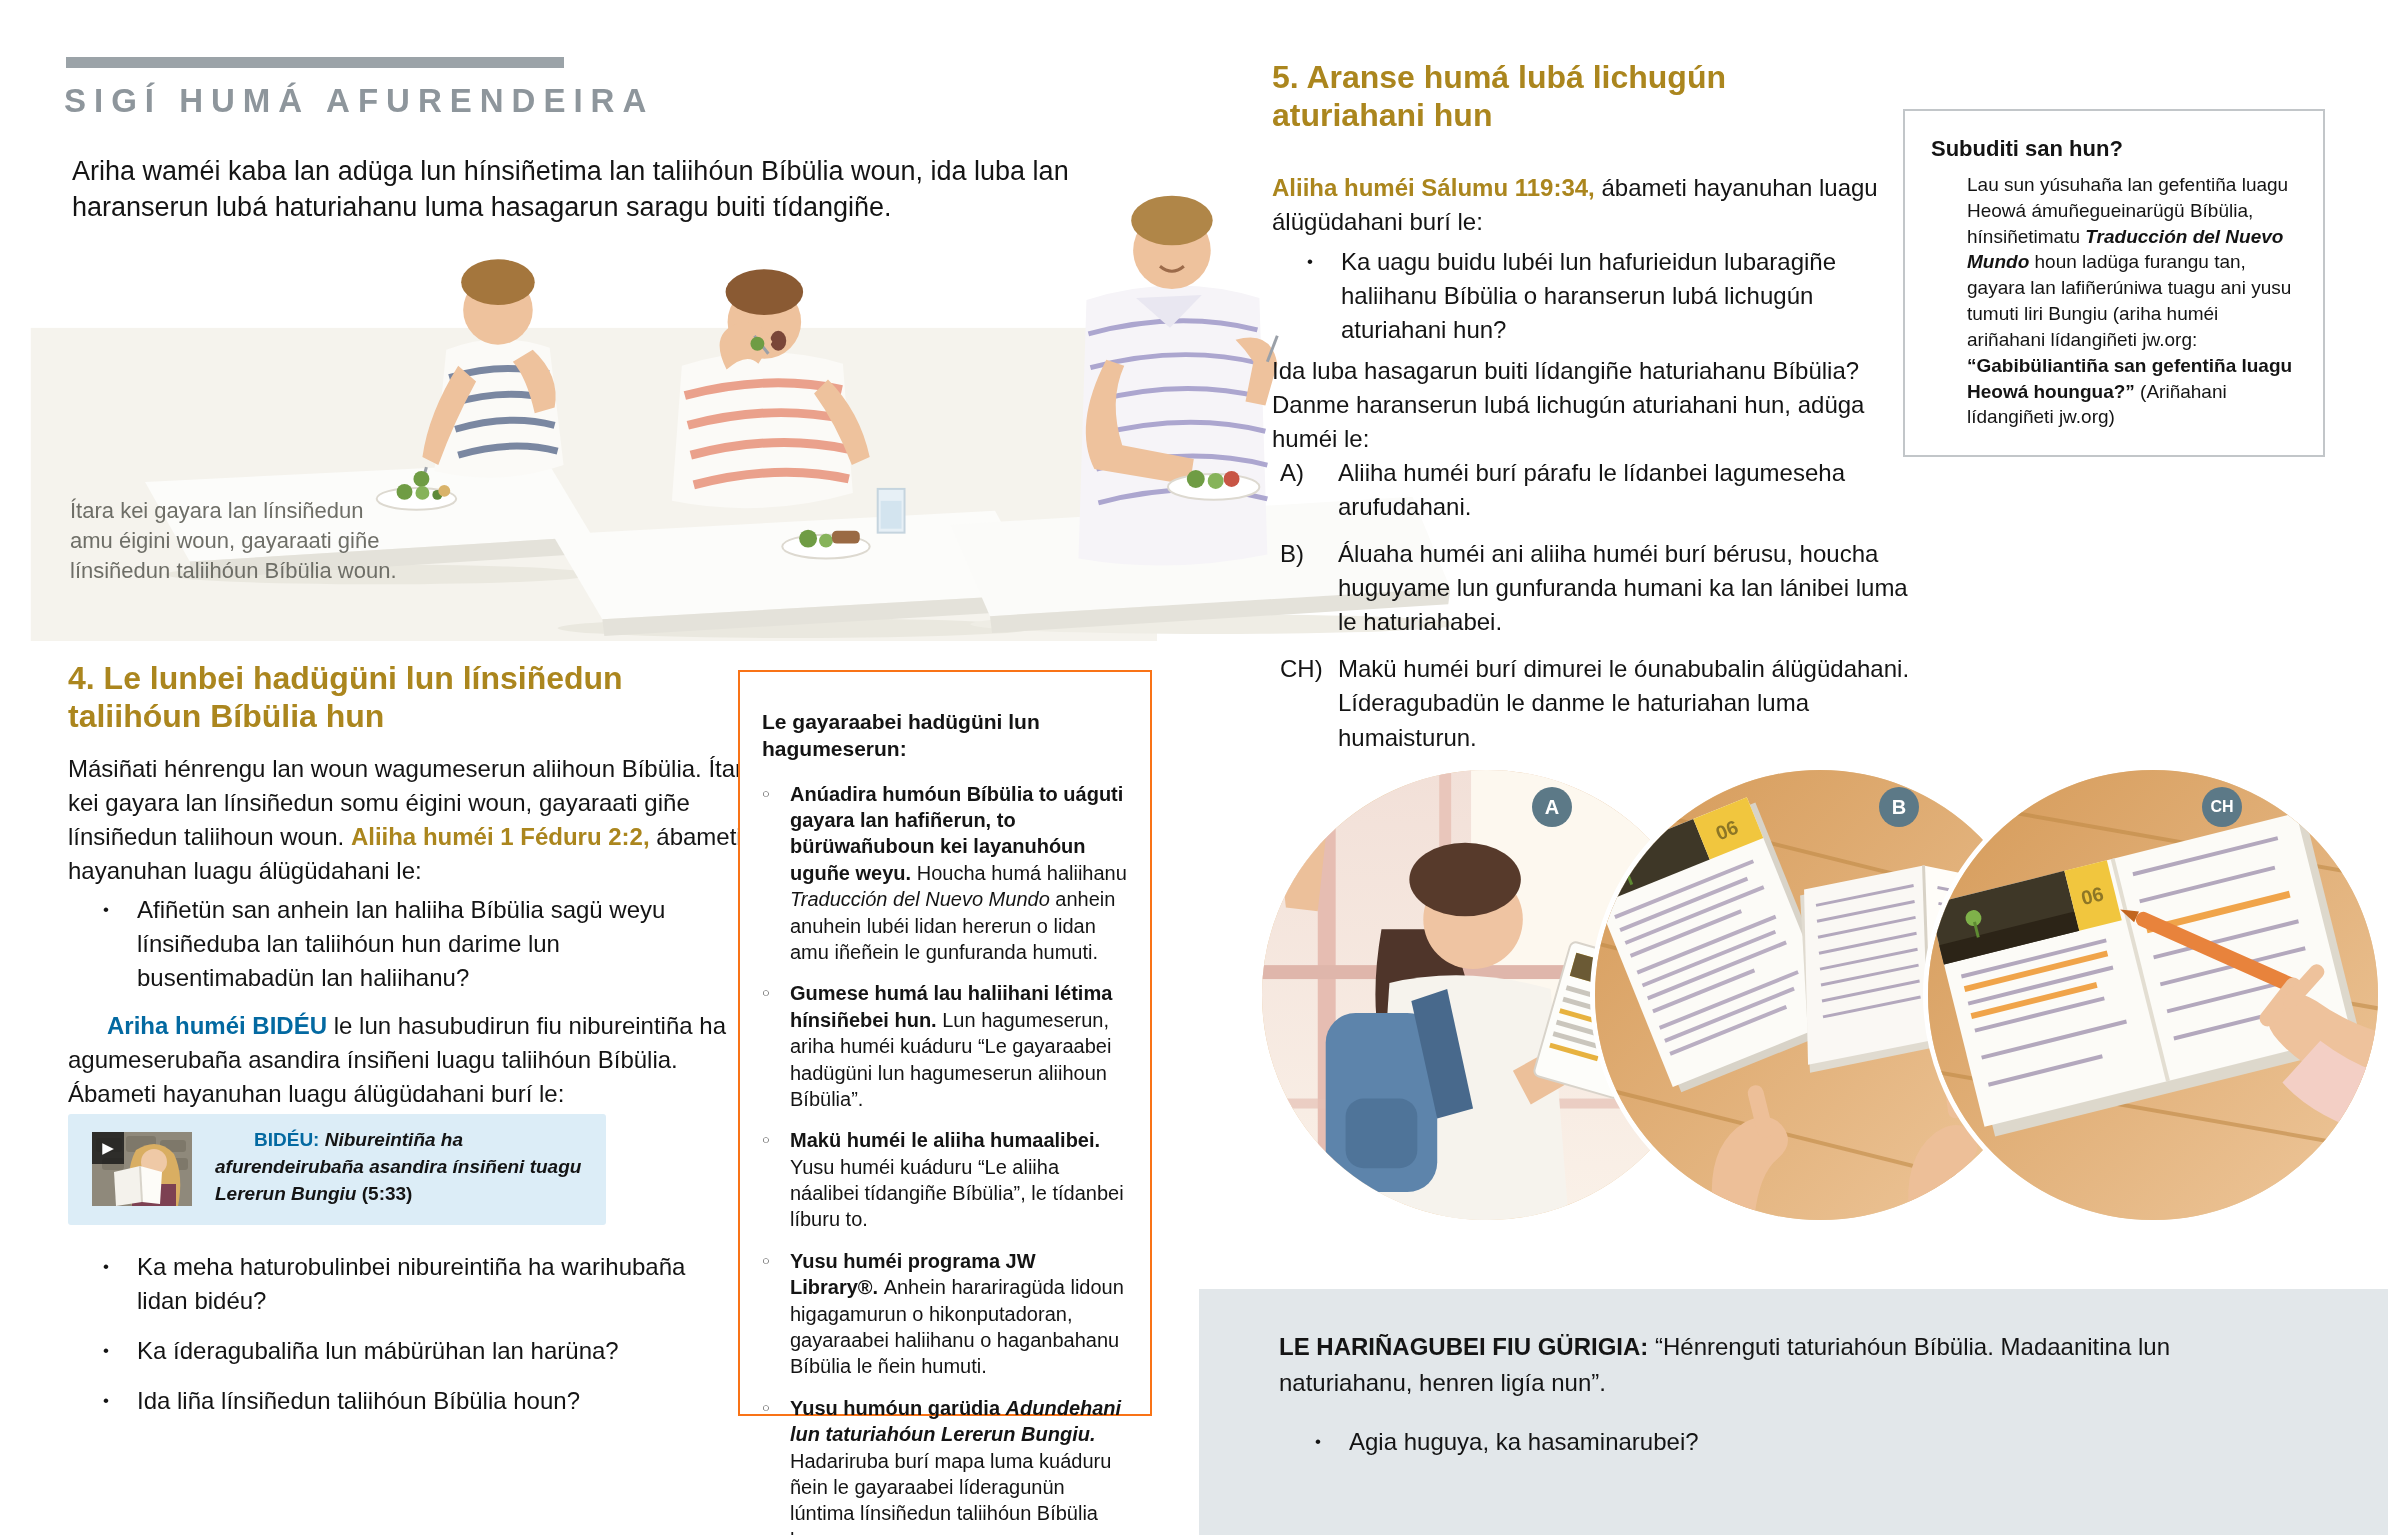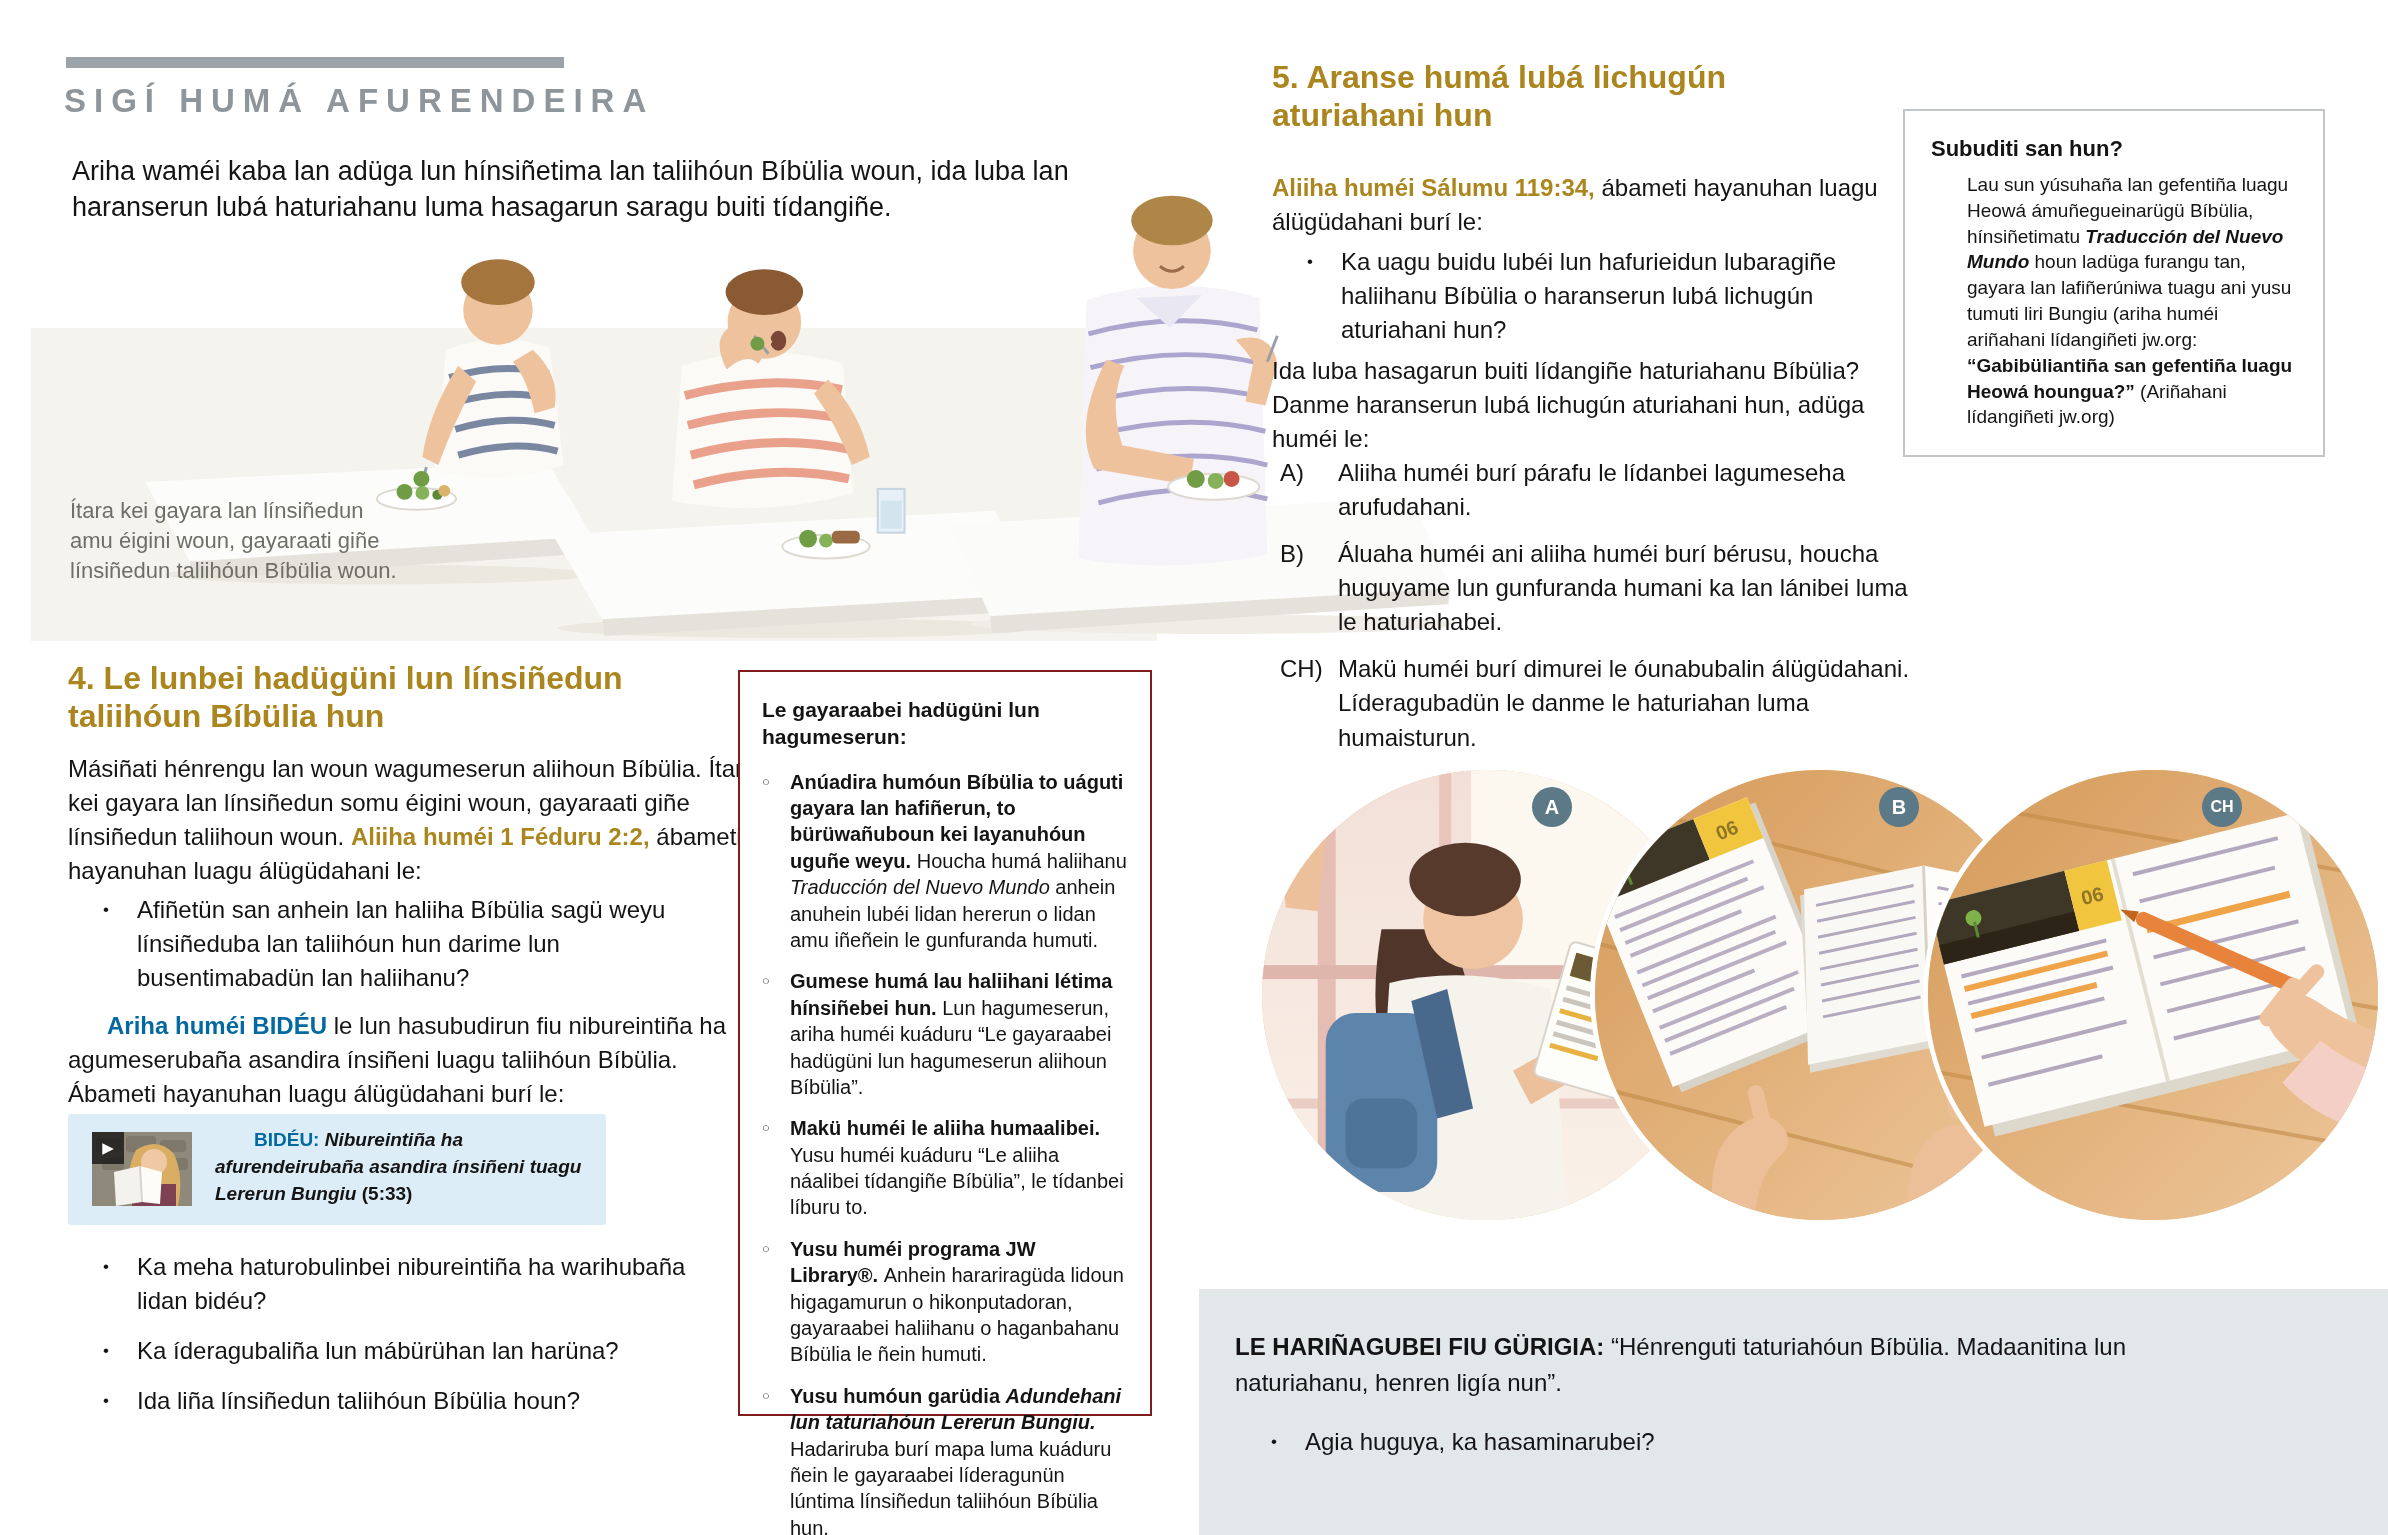--- a/index.html
+++ b/index.html
@@ -35,21 +35,21 @@
   .ul2{left:103px;top:1250px;width:605px;font-size:24px;line-height:1.42;}
   .ul5{left:1307px;top:245px;width:583px;font-size:24px;line-height:1.42;}
 
   .video{left:68px;top:1114px;width:538px;height:111px;background:#dcedf7;border-radius:3px;}
   .thumb{position:absolute;left:24px;top:18px;width:100px;height:74px;}
   .playbox{position:absolute;left:24px;top:18px;width:32px;height:32px;background:rgba(25,25,25,.82);
            color:#fff;font-size:15px;display:flex;align-items:center;justify-content:center;}
   .vtext{position:absolute;left:147px;top:13px;width:380px;font-size:19px;line-height:1.42;}
 
   .mbox{left:738px;top:670px;width:414px;height:746px;box-sizing:border-box;background:#fff;
-        border:2px solid #7f1d1d;padding:24px 22px;}
+        border:2px solid #f97316;padding:36px 22px;}
   .mbox h3{margin:0 0 18px 0;font-size:21px;line-height:1.3;}
   .mitem{display:flex;margin-bottom:15px;font-size:20px;line-height:1.32;}
   .mitem .mk2{flex:0 0 28px;font-size:13px;line-height:26px;color:#333;}
   .mitem .mt{flex:1;}
 
   .sbox{left:1903px;top:109px;width:422px;box-sizing:border-box;background:#fff;
         border:2px solid #c2c6c9;padding:25px 26px;}
   .sbox h3{margin:0 0 10px 0;font-size:22px;}
   .sbody{font-size:19px;line-height:1.36;margin-left:36px;}
 
@@ -62,21 +62,21 @@
   .c1{left:1257px;top:765px;z-index:1;}
   .c2{left:1590px;top:765px;z-index:2;}
   .c3{left:1923px;top:765px;z-index:3;}
   .badge{position:absolute;z-index:5;width:40px;height:40px;border-radius:50%;background:#5c7987;
          color:#fff;font-weight:700;font-size:20px;display:flex;align-items:center;justify-content:center;}
   .bA{left:1532px;top:787px;}
   .bB{left:1879px;top:787px;}
   .bCH{left:2202px;top:787px;font-size:16px;}
 
   .bpanel{left:1199px;top:1289px;width:1189px;height:247px;background:#e2e7ea;box-sizing:border-box;
-          padding:40px 60px 0 36px;}
+          padding:40px 60px 0 80px;}
   .bhead{font-size:24px;line-height:1.5;width:995px;}
   .bpanel .bul{margin-top:24px;margin-left:36px;font-size:24px;line-height:1.42;width:896px;}
 </style>
 </head>
 <body>
 
 <div class="page">
 
   <div class="abs kbar"></div>
   <div class="abs kicker">SIGÍ HUMÁ AFURENDEIRA</div>

